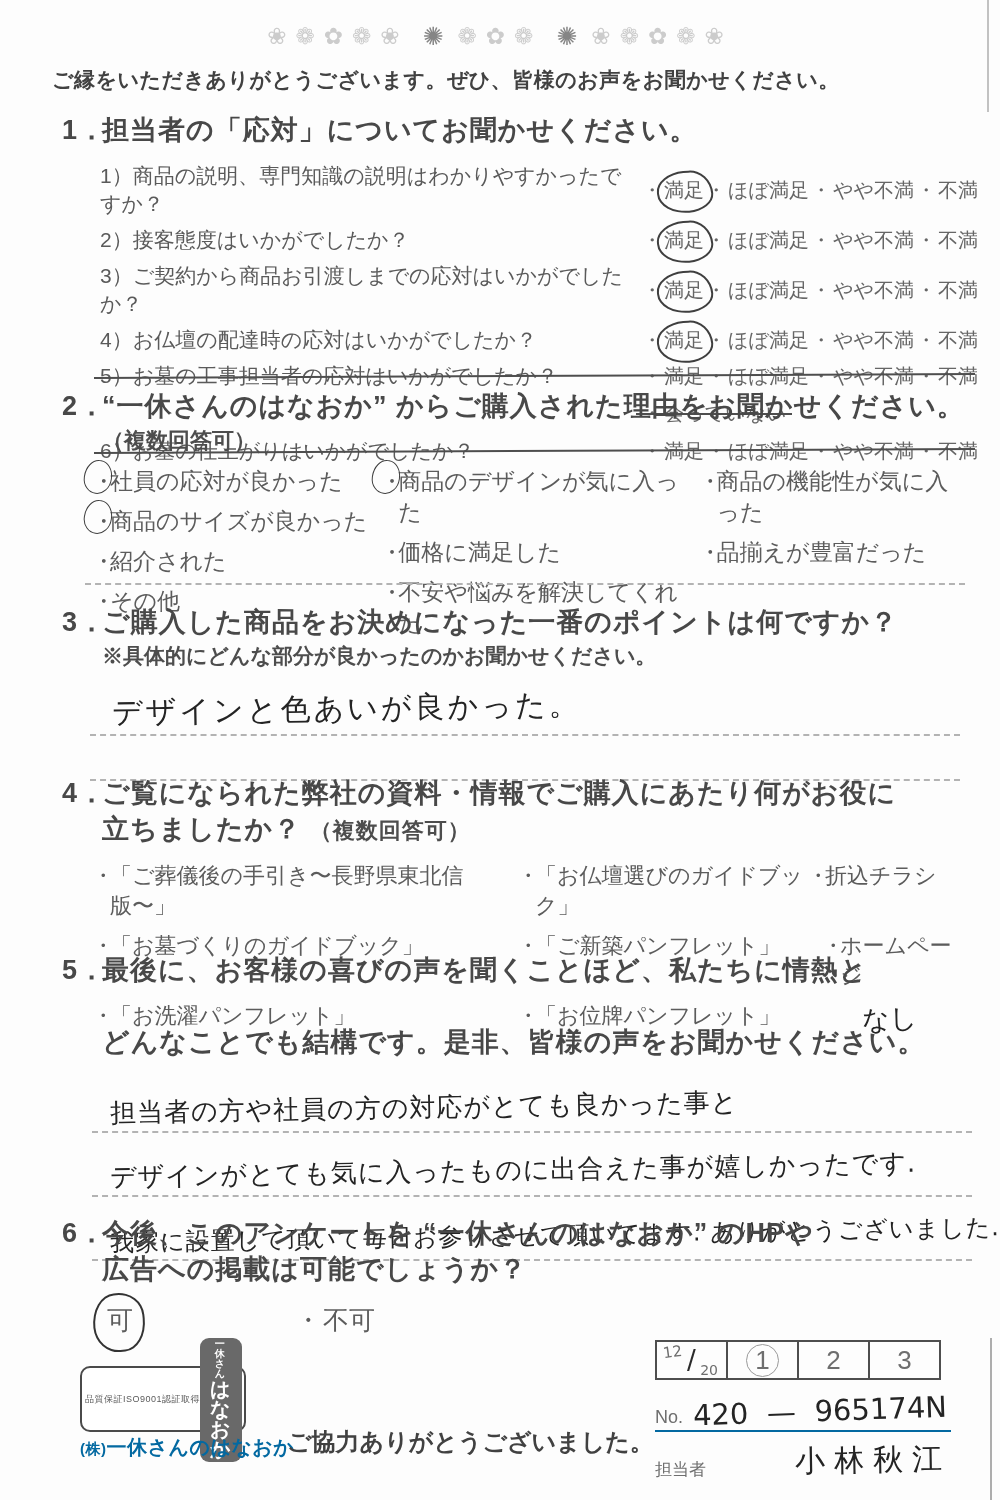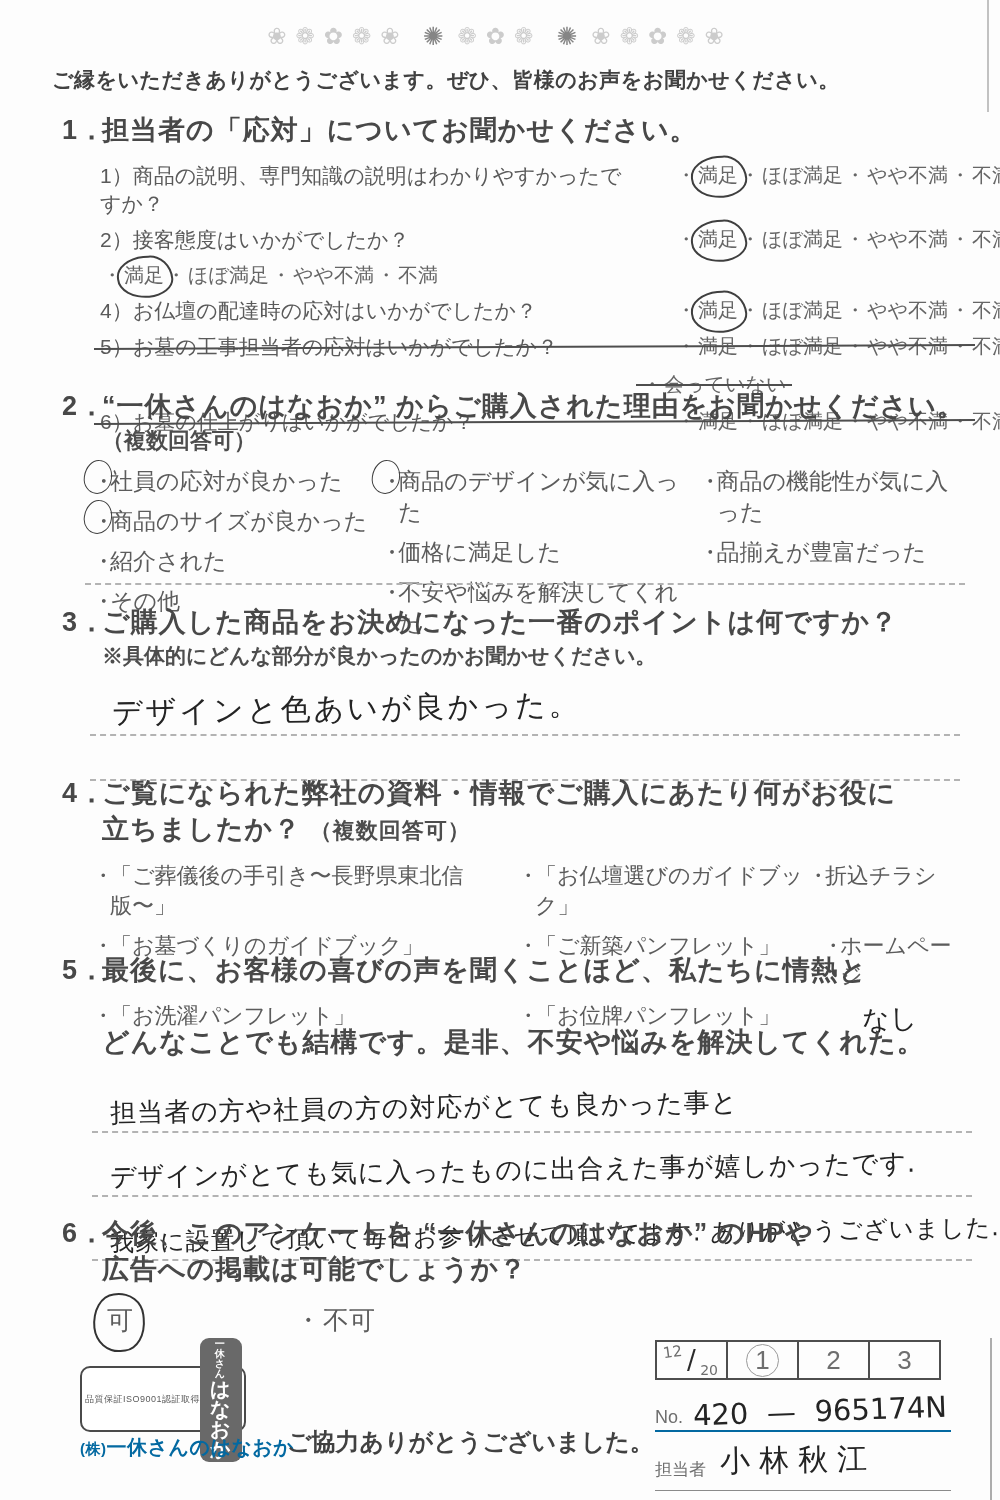--- a/index.html
+++ b/index.html
@@ -19,21 +19,21 @@
     letter-spacing:0.5px; }
   
   .section { position:absolute; left:62px; width:905px; }
   .sec-head { display:flex; align-items:flex-start; font-weight:700; color:#484848;
     font-size:27px; letter-spacing:1px; line-height:36px; }
   .secnum { width:40px; flex:none; }
   .sectext { flex:1; }
   .note { font-size:22px; font-weight:700; color:#4d4d4d; }
   
   .q1-items { margin:14px 0 0 38px; }
-  .q1row { position:relative; display:flex; align-items:flex-start; margin-bottom:8px;gap:34px; }
+  .q1row { position:relative; display:flex; align-items:center; margin-bottom:8px; }
   .q1label { width:540px; flex:none; font-size:21px; color:#5a5a5a; letter-spacing:0px; }
   .q1opts { display:flex; white-space:nowrap; font-size:20px; color:#666; }
   .opt { display:flex; }
   .dot { margin:0 2px; }
   .circ { position:relative; }
   .circ::after { content:""; position:absolute; left:-7px; right:-9px; top:-6px; bottom:-9px;
     border:2px solid #3f3f3f; border-radius:55% 45% 50% 60% / 50% 65% 45% 55%;
     transform:rotate(-5deg); }
   .struckrow::before { content:""; position:absolute; left:-6px; right:-8px; top:13px;
     height:2px; background:#4e4e4e; transform:rotate(-0.25deg); z-index:2; }
@@ -106,21 +106,21 @@
   .fr-slash { font-size:26px; color:#2a2a2a; }
   .fr-bot { position:absolute; right:8px; bottom:0px; font-size:14px; }
   .circled1 { width:33px; height:33px; border:1.6px solid #9a9a9a; border-radius:50%;
     display:flex; align-items:center; justify-content:center; }
   .no-row { display:flex; align-items:flex-end; margin-top:14px; width:296px;
     border-bottom:2px solid #0369a1; padding-bottom:2px; }
   .no-label { font-size:18px; color:#6e6e6e; margin-right:10px; }
   .no-hand { flex:1; display:flex; justify-content:space-between; font-size:29px;
     transform:rotate(-2deg); padding-right:4px; }
   .staff-row { display:flex; align-items:flex-end; margin-top:8px; width:296px;
-    border-bottom:1.6px solid #8a8a8a; padding-bottom:9px; }
+    border-bottom:1.6px solid #8a8a8a; padding-bottom:19px;justify-content:space-between; }
   .staff-label { font-size:17px; color:#6e6e6e; margin-right:14px; }
   .staff-hand { font-size:30px; letter-spacing:9px; transform:rotate(-1deg); }
   
   .artifact { position:absolute; background:#c2c2c2; width:2px; }
   .a-top { left:987px; top:0; height:112px; }
   .a-bot { left:990px; top:1338px; height:162px; background:#adadad; }
 </style>
 </head>
 <body>
 
@@ -184,20 +184,21 @@
               <span>やや不満</span>
             </span>
           <span class="opt">
               <span class="dot">・</span>
               <span>不満</span>
             </span>
         </div>
       </div>
 
       <div class="q1row">
+        <div class="q1label">3）ご契約から商品お引渡しまでの応対はいかがでしたか？</div>
         <div class="q1opts">
           <span class="opt">
               <span class="dot">・</span>
               <span class="circ">満足</span>
             </span>
           <span class="opt">
               <span class="dot">・</span>
               <span>ほぼ満足</span>
             </span>
           <span class="opt">
@@ -401,21 +402,21 @@
       </div>
     </div>
   </div>
 
   <div class="section" style="top:952px;">
     <div class="sec-head">
       <span class="secnum">5．</span>
       <span class="sectext">
         <span>最後に、お客様の喜びの声を聞くことほど、私たちに情熱と</span><br>
         <br>
-        <span>どんなことでも結構です。是非、不安や悩みを解決してくれた。</span>
+        <span>どんなことでも結構です。是非、皆様の声をお聞かせください。</span>
       </span>
     </div>
     <div class="q5ans">
       <div class="q5ansline">
         <span class="hand hw-line q5hand">担当者の方や社員の方の対応がとても良かった事と</span>
       </div>
       <div class="q5ansline">
         <span class="hand hw-line q5hand">デザインがとても気に入ったものに出合えた事が嬉しかったです.</span>
       </div>
       <div class="q5ansline">

